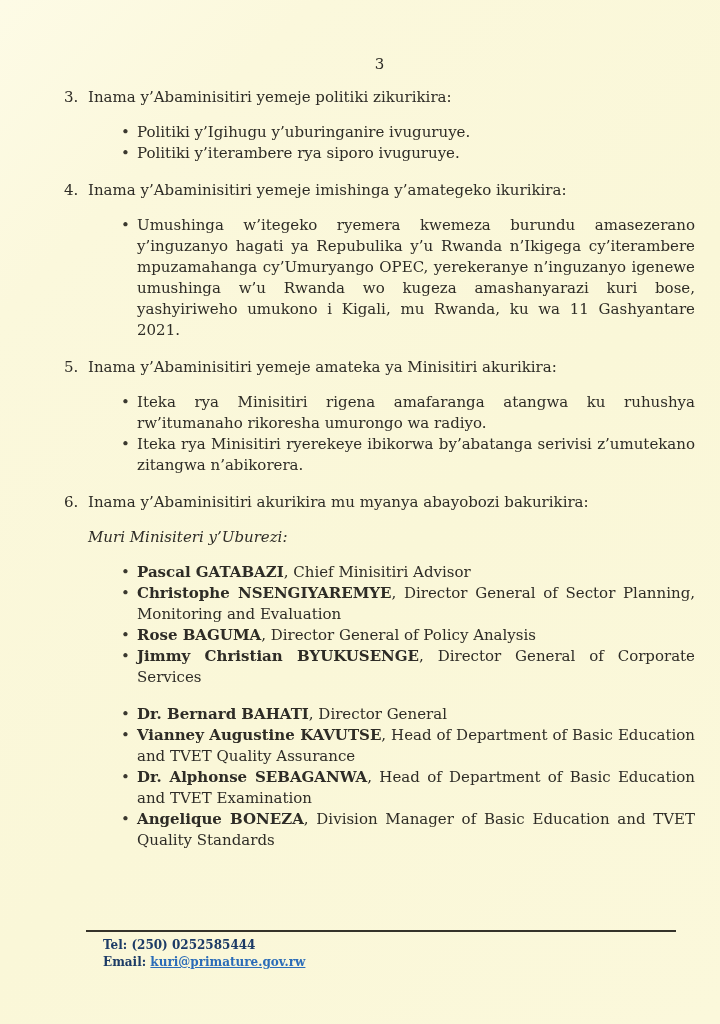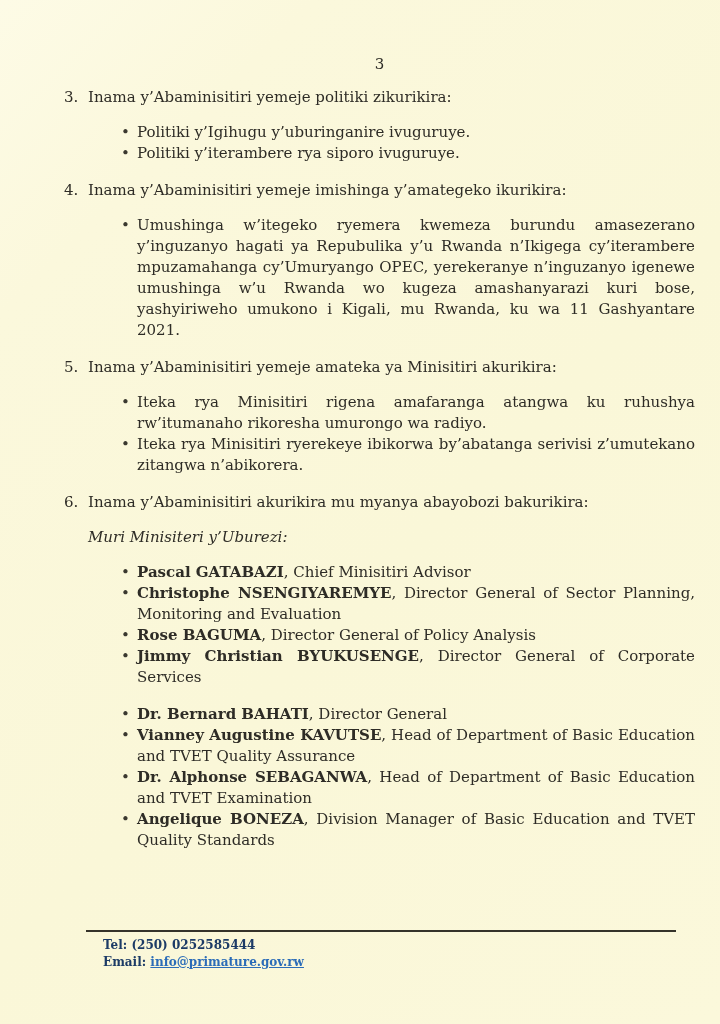--- a/index.html
+++ b/index.html
@@ -97,17 +97,17 @@
       <li><span class="b">Angelique BONEZA</span><span>, Division Manager of Basic Education and TVET Quality Standards</span></li>
     </ul>
 
   </div>
 
   <div class="footer">
     <div class="footer-rule"></div>
     <div class="footer-cols">
       <div class="fcol-left">
         <div><span>Tel:</span> <span>(250) 0252585444</span></div>
-        <div><span>Email:</span> <a class="flink">info@primature.gov.rw</a></div>
+        <div><span>Email:</span> <a class="flink">kuri@primature.gov.rw</a></div>
       </div>
     </div>
   </div>
 </div>
 
 </body></html>

